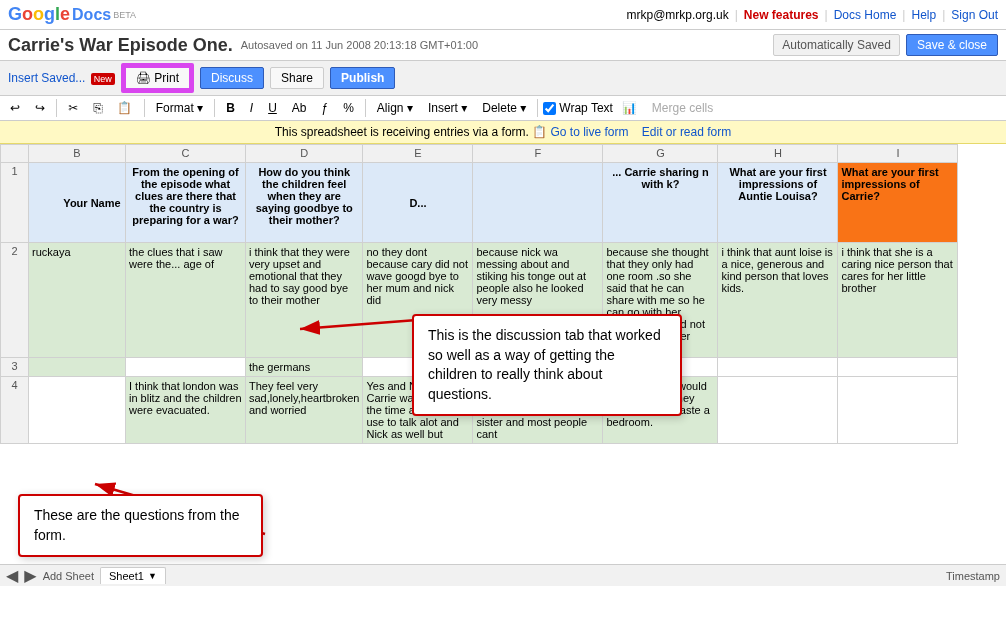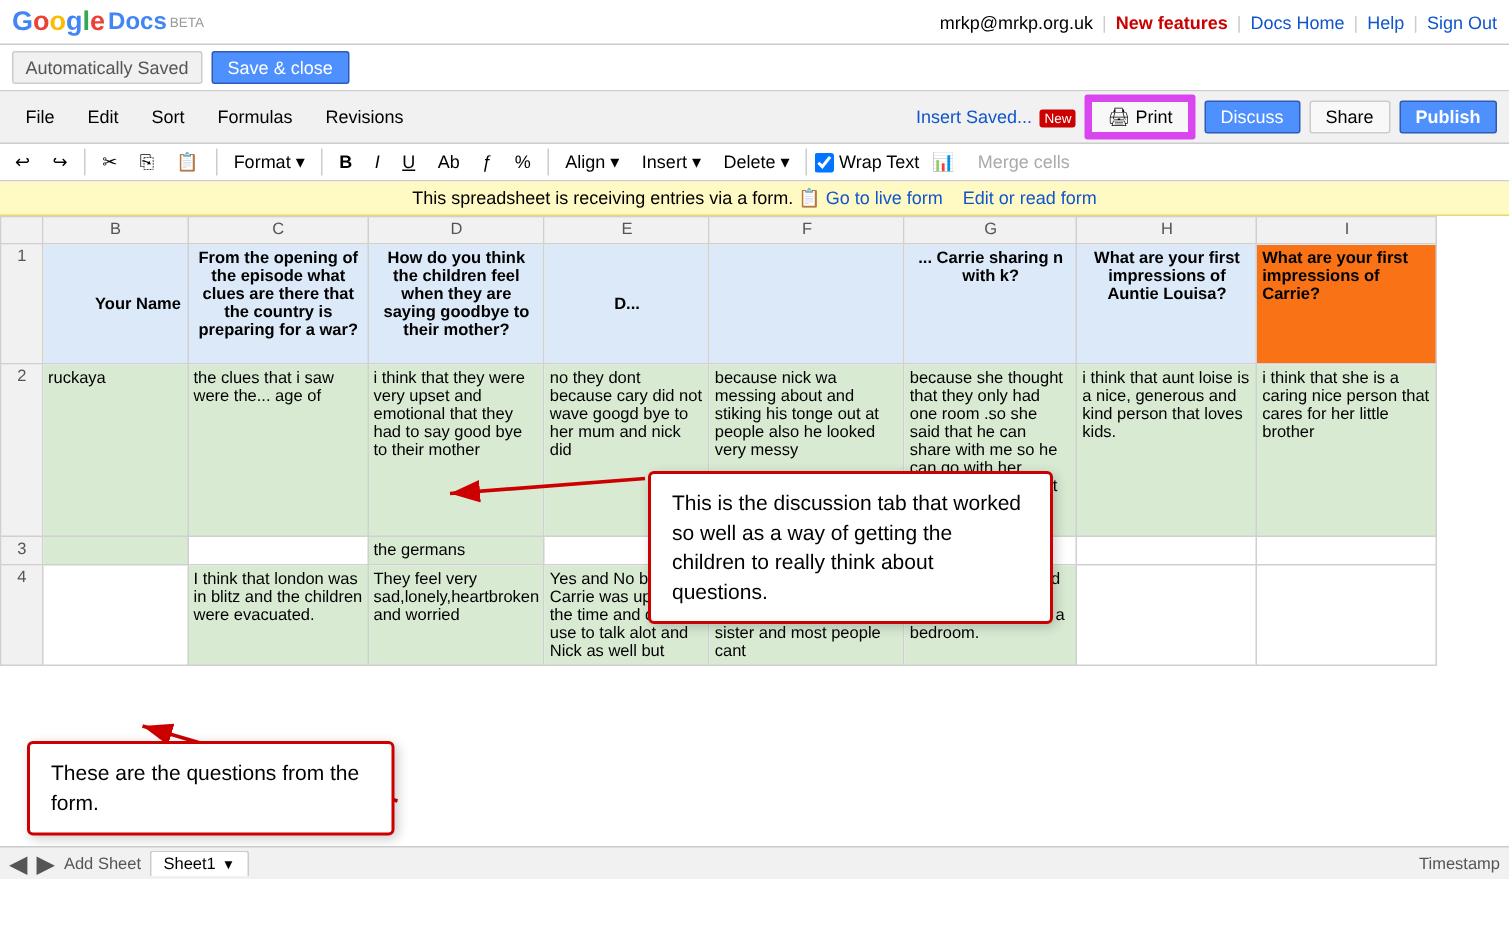--- a/index.html
+++ b/index.html
@@ -167,21 +167,21 @@
       background: #fff;
       border: 2px solid #cc0000;
       border-radius: 4px;
       padding: 10px 14px;
       font-size: 14px;
       line-height: 1.4;
       z-index: 10;
       box-shadow: 2px 2px 8px rgba(0,0,0,0.2);
     }
     .callout-discussion {
-      left: 432px;
+      left: 412px;
       top: 170px;
       width: 270px;
     }
     .callout-questions {
       left: 18px;
       top: 350px;
       width: 245px;
     }
 
     
@@ -216,34 +216,31 @@
     <span class="pipe">|</span>
     <a href="#">Docs Home</a>
     <span class="pipe">|</span>
     <a href="#">Help</a>
     <span class="pipe">|</span>
     <a href="#">Sign Out</a>
   </div>
 </div>
 
 <div class="doc-title-bar">
+  <div class="doc-title-left">
+    <span class="doc-title">Carrie's War Episode One.</span>
+    <span class="autosaved">Autosaved on 11 Jun 2008 20:13:18 GMT+01:00</span>
+  </div>
   <div class="doc-title-right">
     <button class="btn-autosaved">Automatically Saved</button>
     <button class="btn-save-close">Save &amp; close</button>
   </div>
 </div>
 
 <div class="menu-bar">
-  <div class="menu-left">
-    <span class="menu-item">File</span>
-    <span class="menu-item">Edit</span>
-    <span class="menu-item">Sort</span>
-    <span class="menu-item">Formulas</span>
-    <span class="menu-item">Revisions</span>
-  </div>
   <div class="menu-right">
     <span class="insert-gadget">
       <span>Insert Saved...</span>
       <span class="new-badge">New</span>
     </span>
     <button class="btn-menu btn-print">🖨 <span>Print</span></button>
     <button class="btn-menu btn-discuss">Discuss</button>
     <button class="btn-menu">Share</button>
     <button class="btn-menu btn-publish">Publish</button>
   </div>

